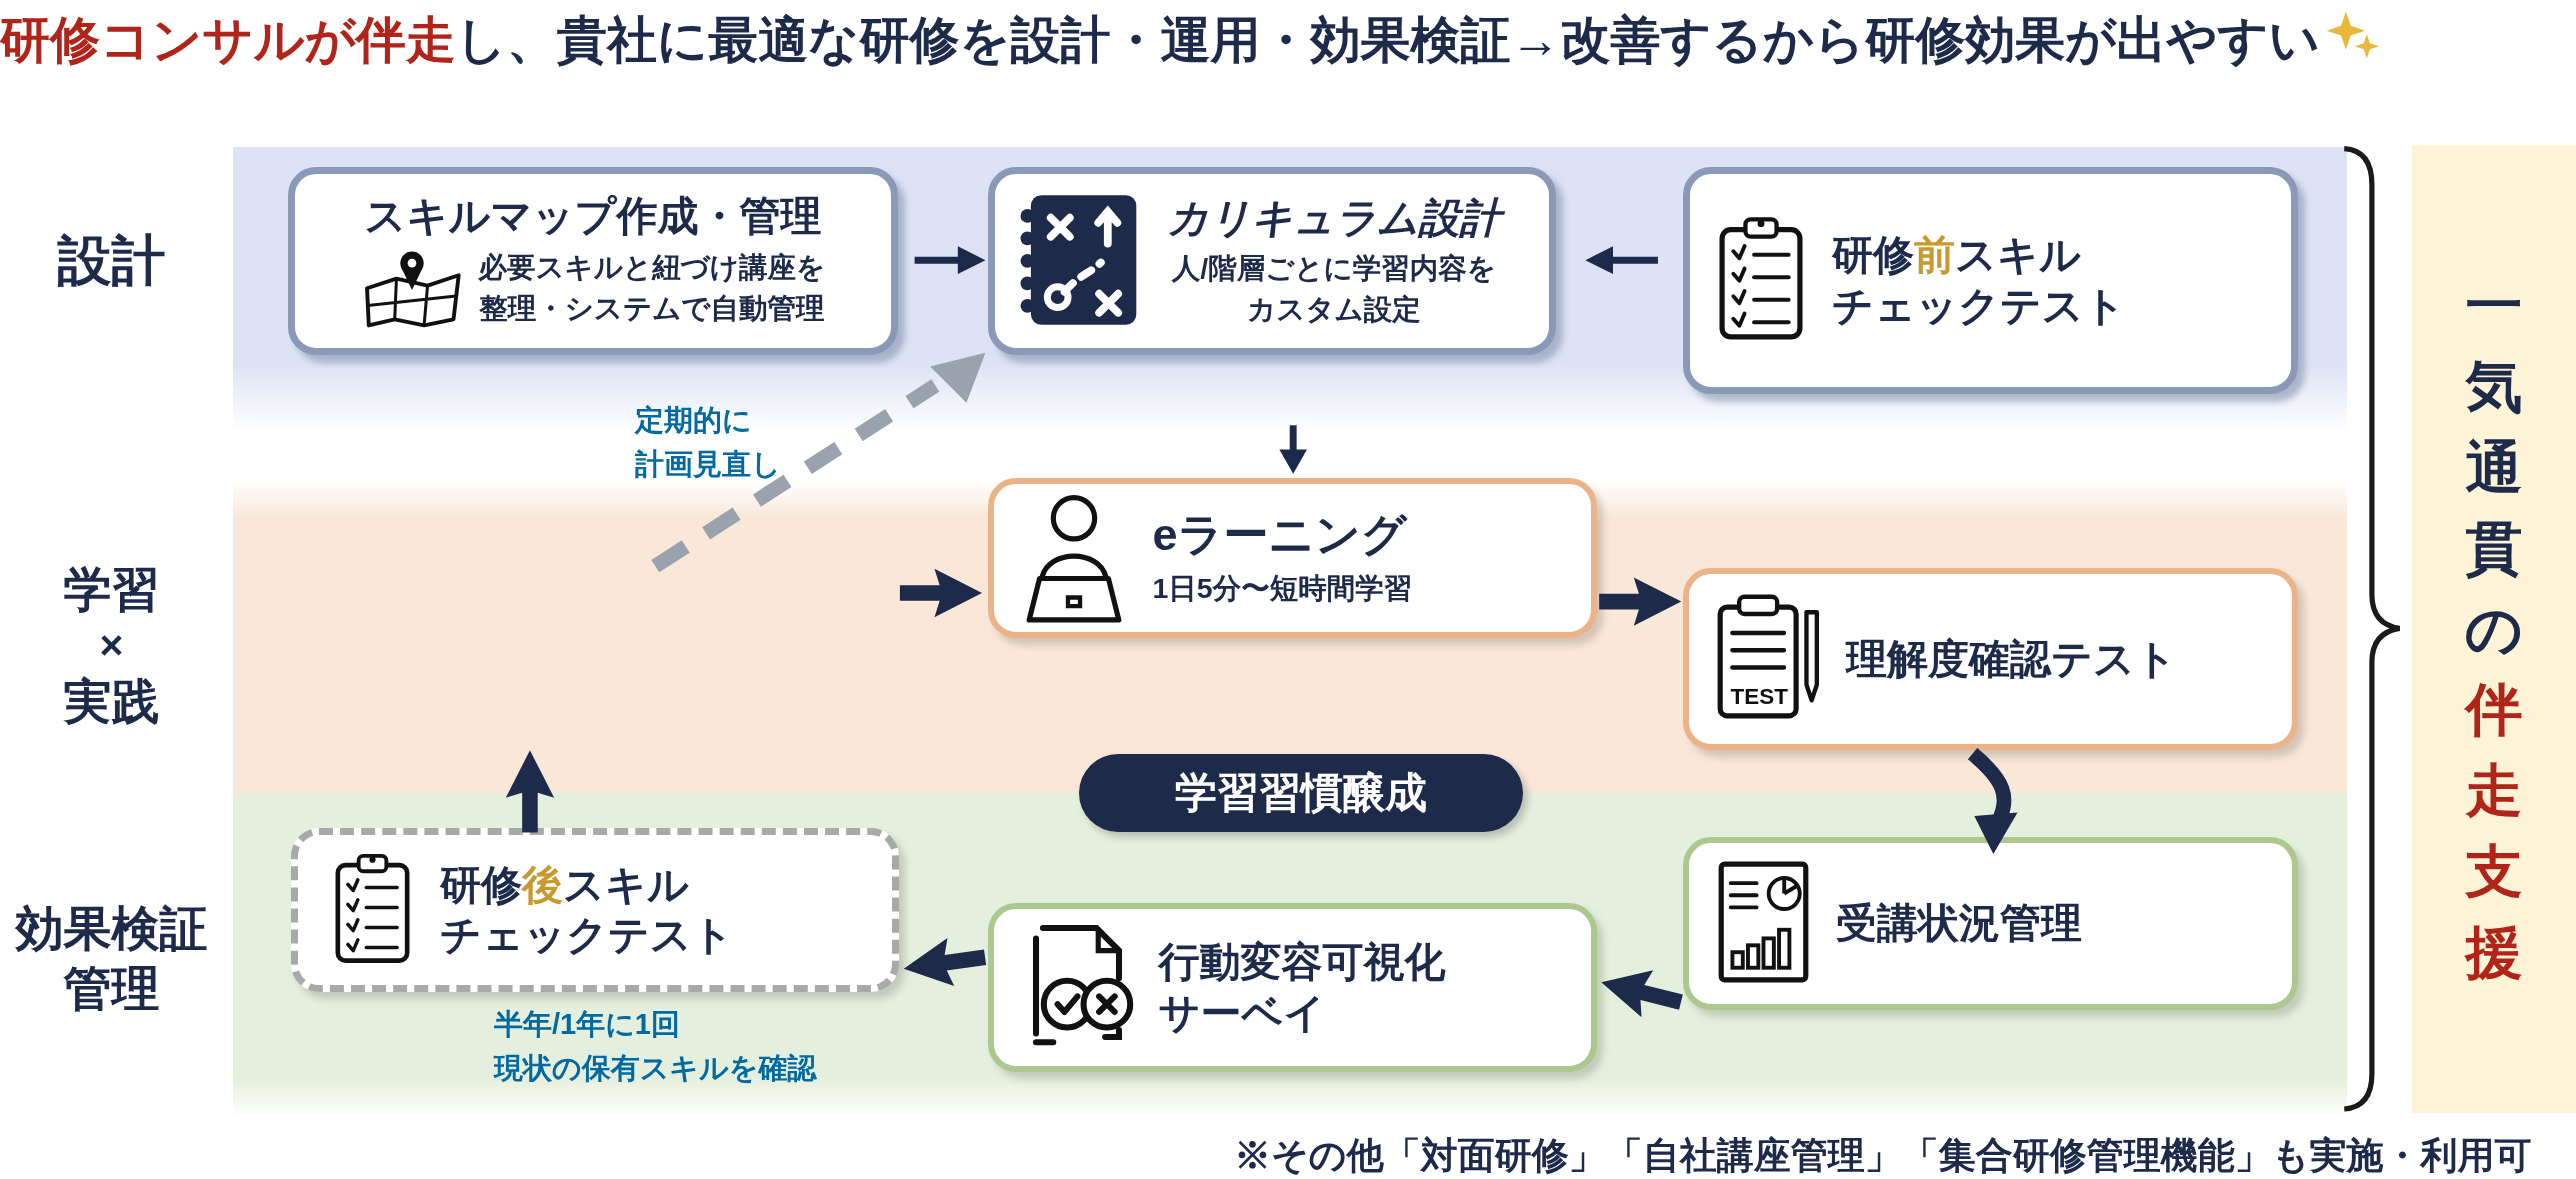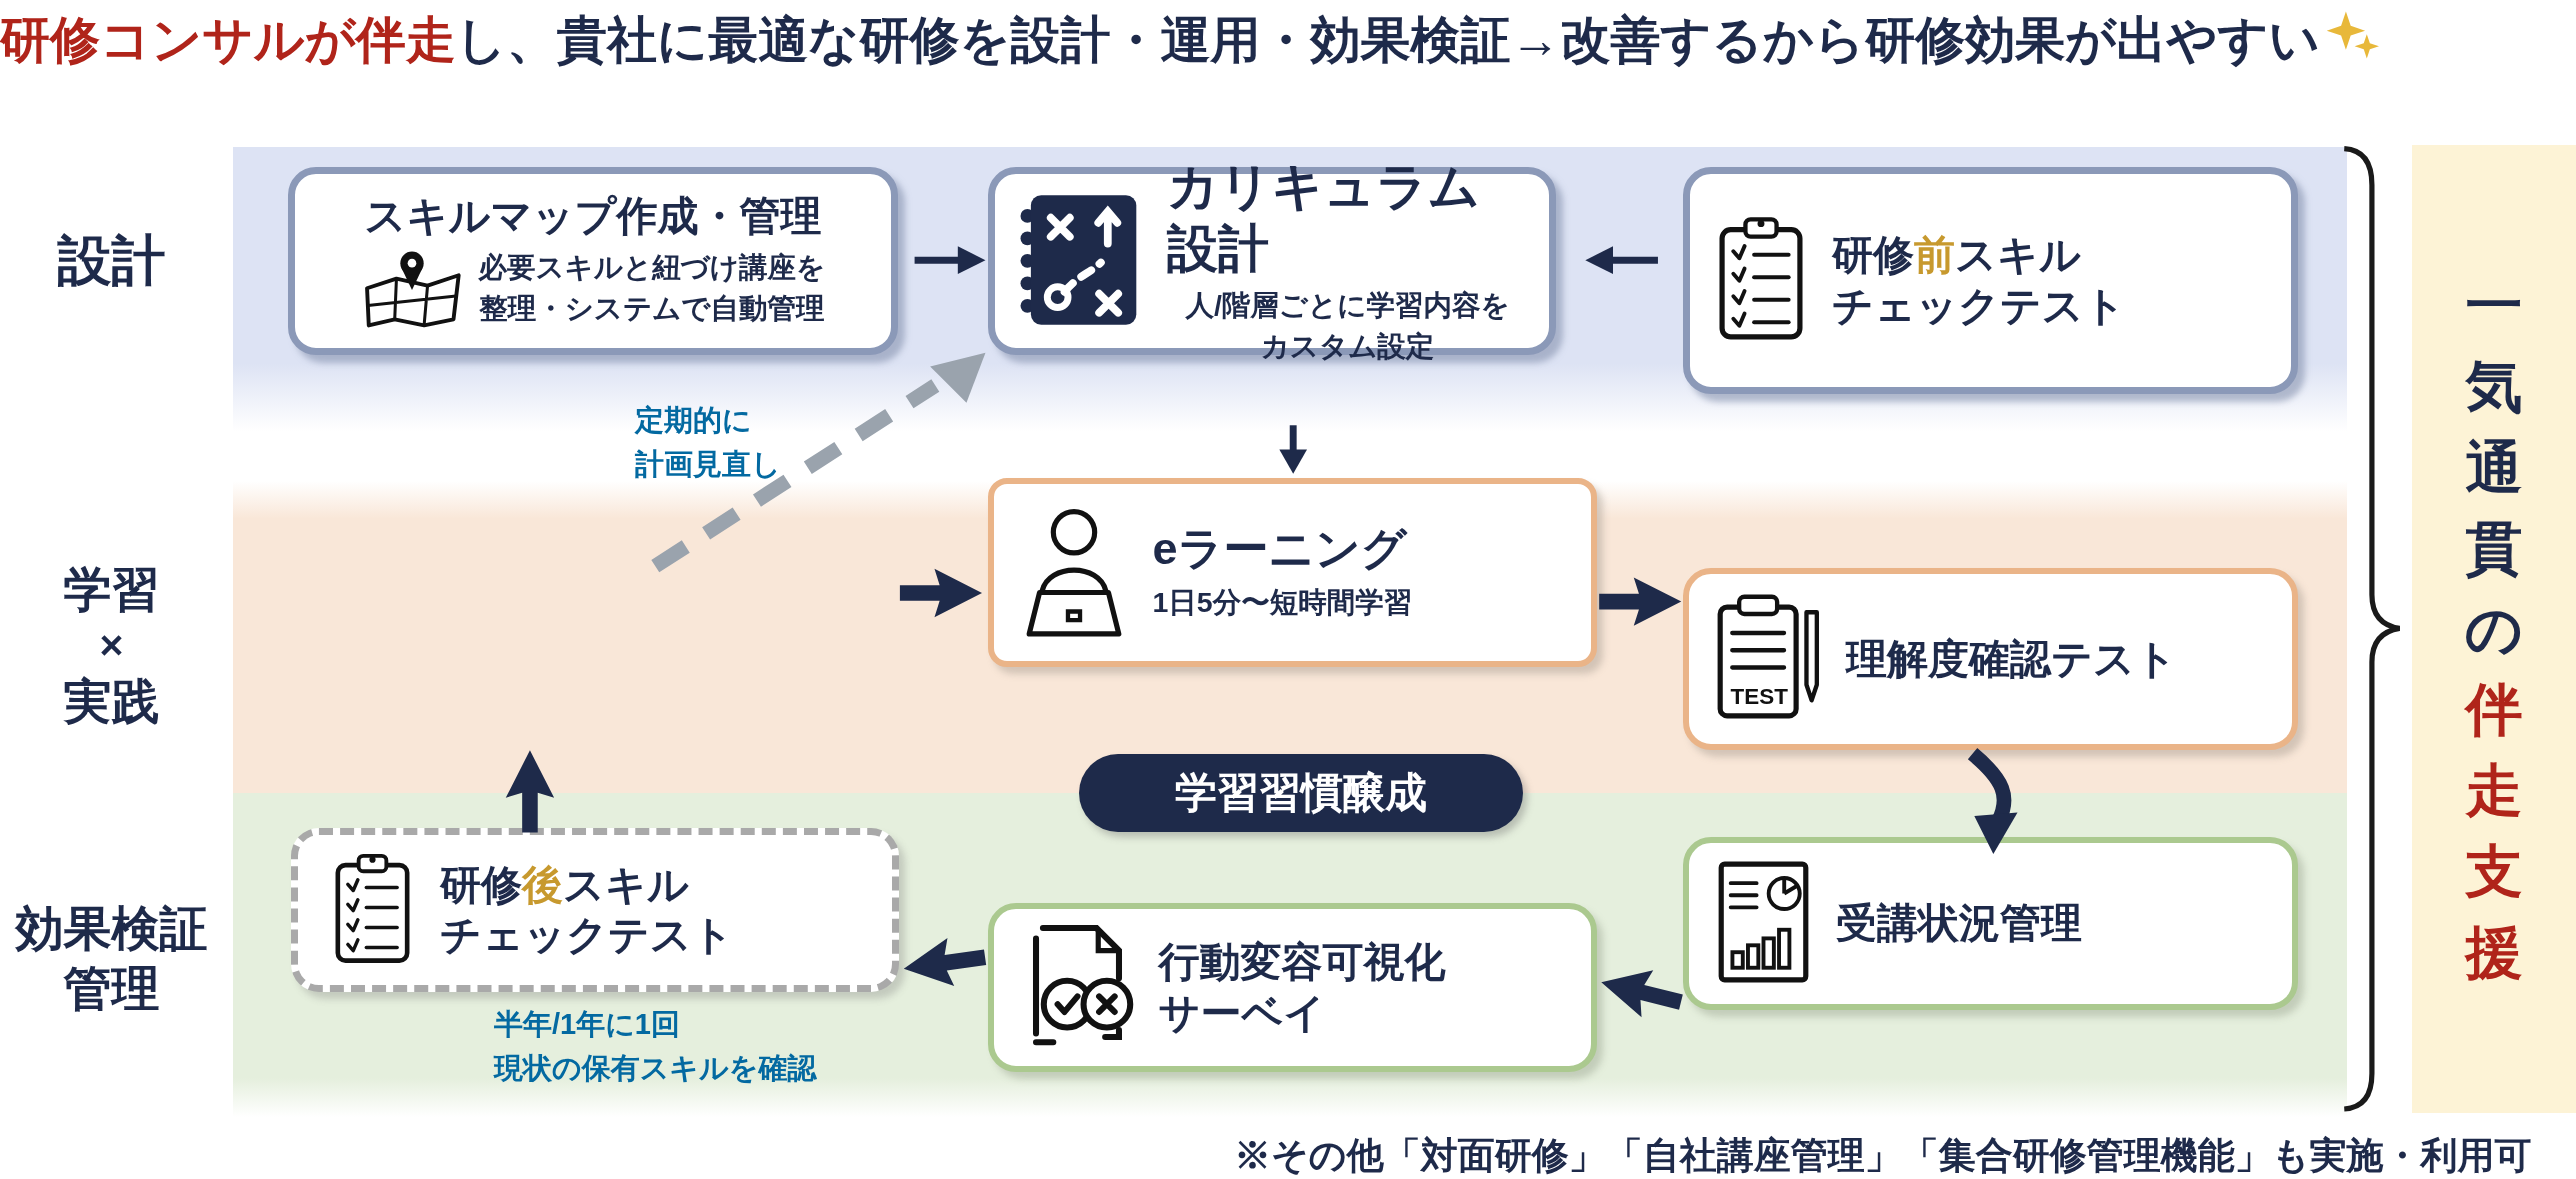--- a/index.html
+++ b/index.html
@@ -109,21 +109,21 @@
         <g stroke="#fff" stroke-width="9" fill="none" stroke-linecap="round">
           <path d="M40,32 L62,54 M62,32 L40,54"></path>
           <path d="M106,62 L106,26 M95,38 L106,25 L117,38"></path>
           <path d="M96,120 L118,142 M118,120 L96,142"></path>
           <path d="M56,118 C70,100 86,96 98,84" stroke-dasharray="14 12"></path>
         </g>
         <circle cx="48" cy="124" r="12" fill="none" stroke="#fff" stroke-width="8"></circle>
       </svg>
     </span>
     <div>
-      <div class="btitle" style="font-size:51px;">カリキュラム設計</div>
+      <div class="btitle" style="font-size:41px;font-style:italic;">カリキュラム設計</div>
       <div class="bdesc" style="font-size:28.5px;margin-top:5.2px;">
         <span style="display:block">人/階層ごとに学習内容を</span>
         <span style="display:block">カスタム設定</span>
       </div>
     </div>
   </div>
 
   <div class="abs box box-design" style="left:1683px;top:167px;width:615px;height:227px;gap:26px;padding:8.6px 26px;">
     <span class="icon">
       <svg width="90" height="128" viewBox="0 0 104 148">
@@ -143,21 +143,21 @@
       </svg>
     </span>
     <div class="btitle" style="font-size:41px;">
       <span style="display:block">
         <span>研修</span><span class="gold">前</span><span>スキル</span>
       </span>
       <span style="display:block">チェックテスト</span>
     </div>
   </div>
 
-  <div class="abs box box-learning" style="left:988px;top:478px;width:609px;height:189px;gap:22.5px;padding:9px 24px;border-radius:19px;">
+  <div class="abs box box-learning" style="left:988px;top:478px;width:609px;height:160px;gap:22.5px;padding:9px 24px;">
     <span class="icon">
       <svg width="112" height="140" viewBox="0 0 130 162">
         <circle cx="65" cy="36" r="24" fill="#fff" stroke="#111" stroke-width="6"></circle>
         <path d="M28,104 C36,72 94,72 102,104" fill="#fff" stroke="#111" stroke-width="6"></path>
         <path d="M25,106 L105,106 L117,154 L13,154 Z" fill="#fff" stroke="#111" stroke-width="6" stroke-linejoin="round"></path>
         <path d="M58,128 h14 v10 h-14 z" fill="none" stroke="#111" stroke-width="5"></path>
       </svg>
     </span>
     <div>
       <div class="btitle" style="font-size:45px;">eラーニング</div>

